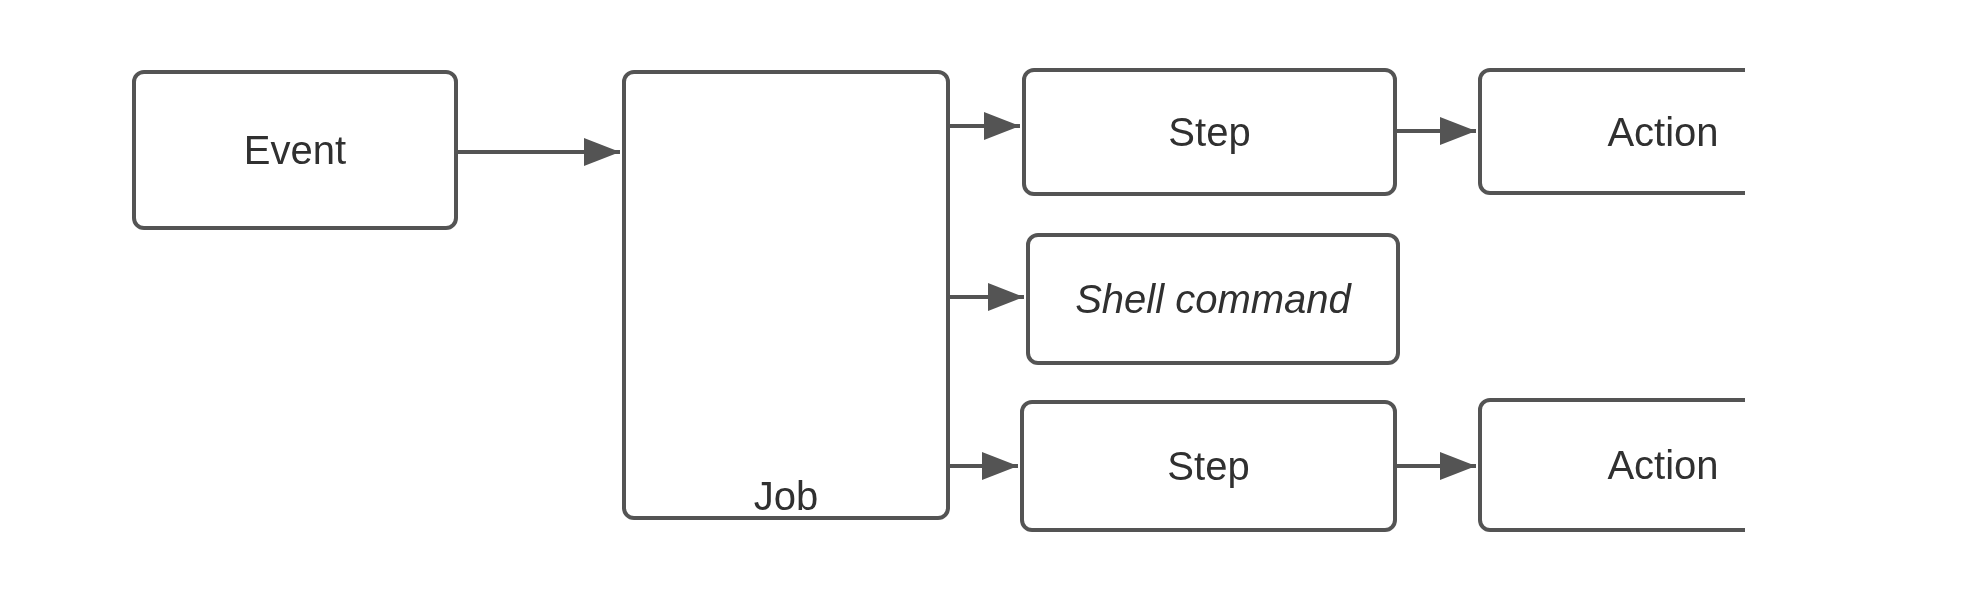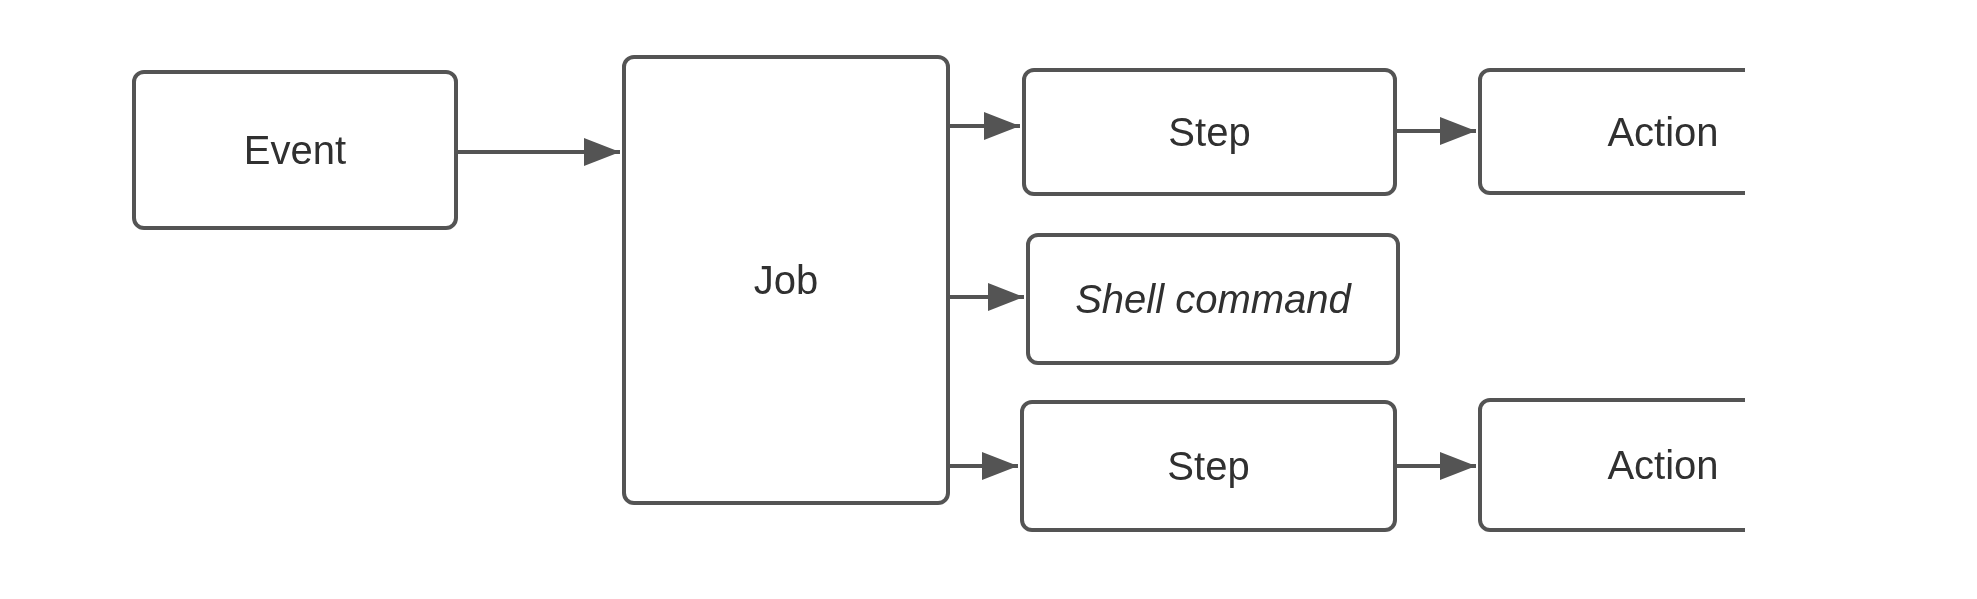--- a/index.html
+++ b/index.html
@@ -45,21 +45,21 @@
     display: flex;
     align-items: center;
     justify-content: center;
     color: var(--text);
     font-size: 40px;
     line-height: 1;
     white-space: nowrap;
   }
   
   .node-event         { left: 132px;  top: 70px;  width: 326px; height: 160px; }
-  .node-job           { left: 622px;  top: 55px;  width: 328px; height: 450px; }
+  .node-job           { left: 622px;  top: 70px;  width: 328px; height: 450px; align-items: flex-end; }
   .node-step-top      { left: 1022px; top: 68px;  width: 375px; height: 128px; }
   .node-action-top    { left: 1478px; top: 68px;  width: 370px; height: 127px; }
   .node-shell-command { left: 1026px; top: 233px; width: 374px; height: 132px; font-style: italic; }
   .node-step-bottom   { left: 1020px; top: 400px; width: 377px; height: 132px; }
   .node-action-bottom { left: 1478px; top: 398px; width: 370px; height: 134px; }
 </style>
 </head>
 <body>
 
 <div class="canvas">

